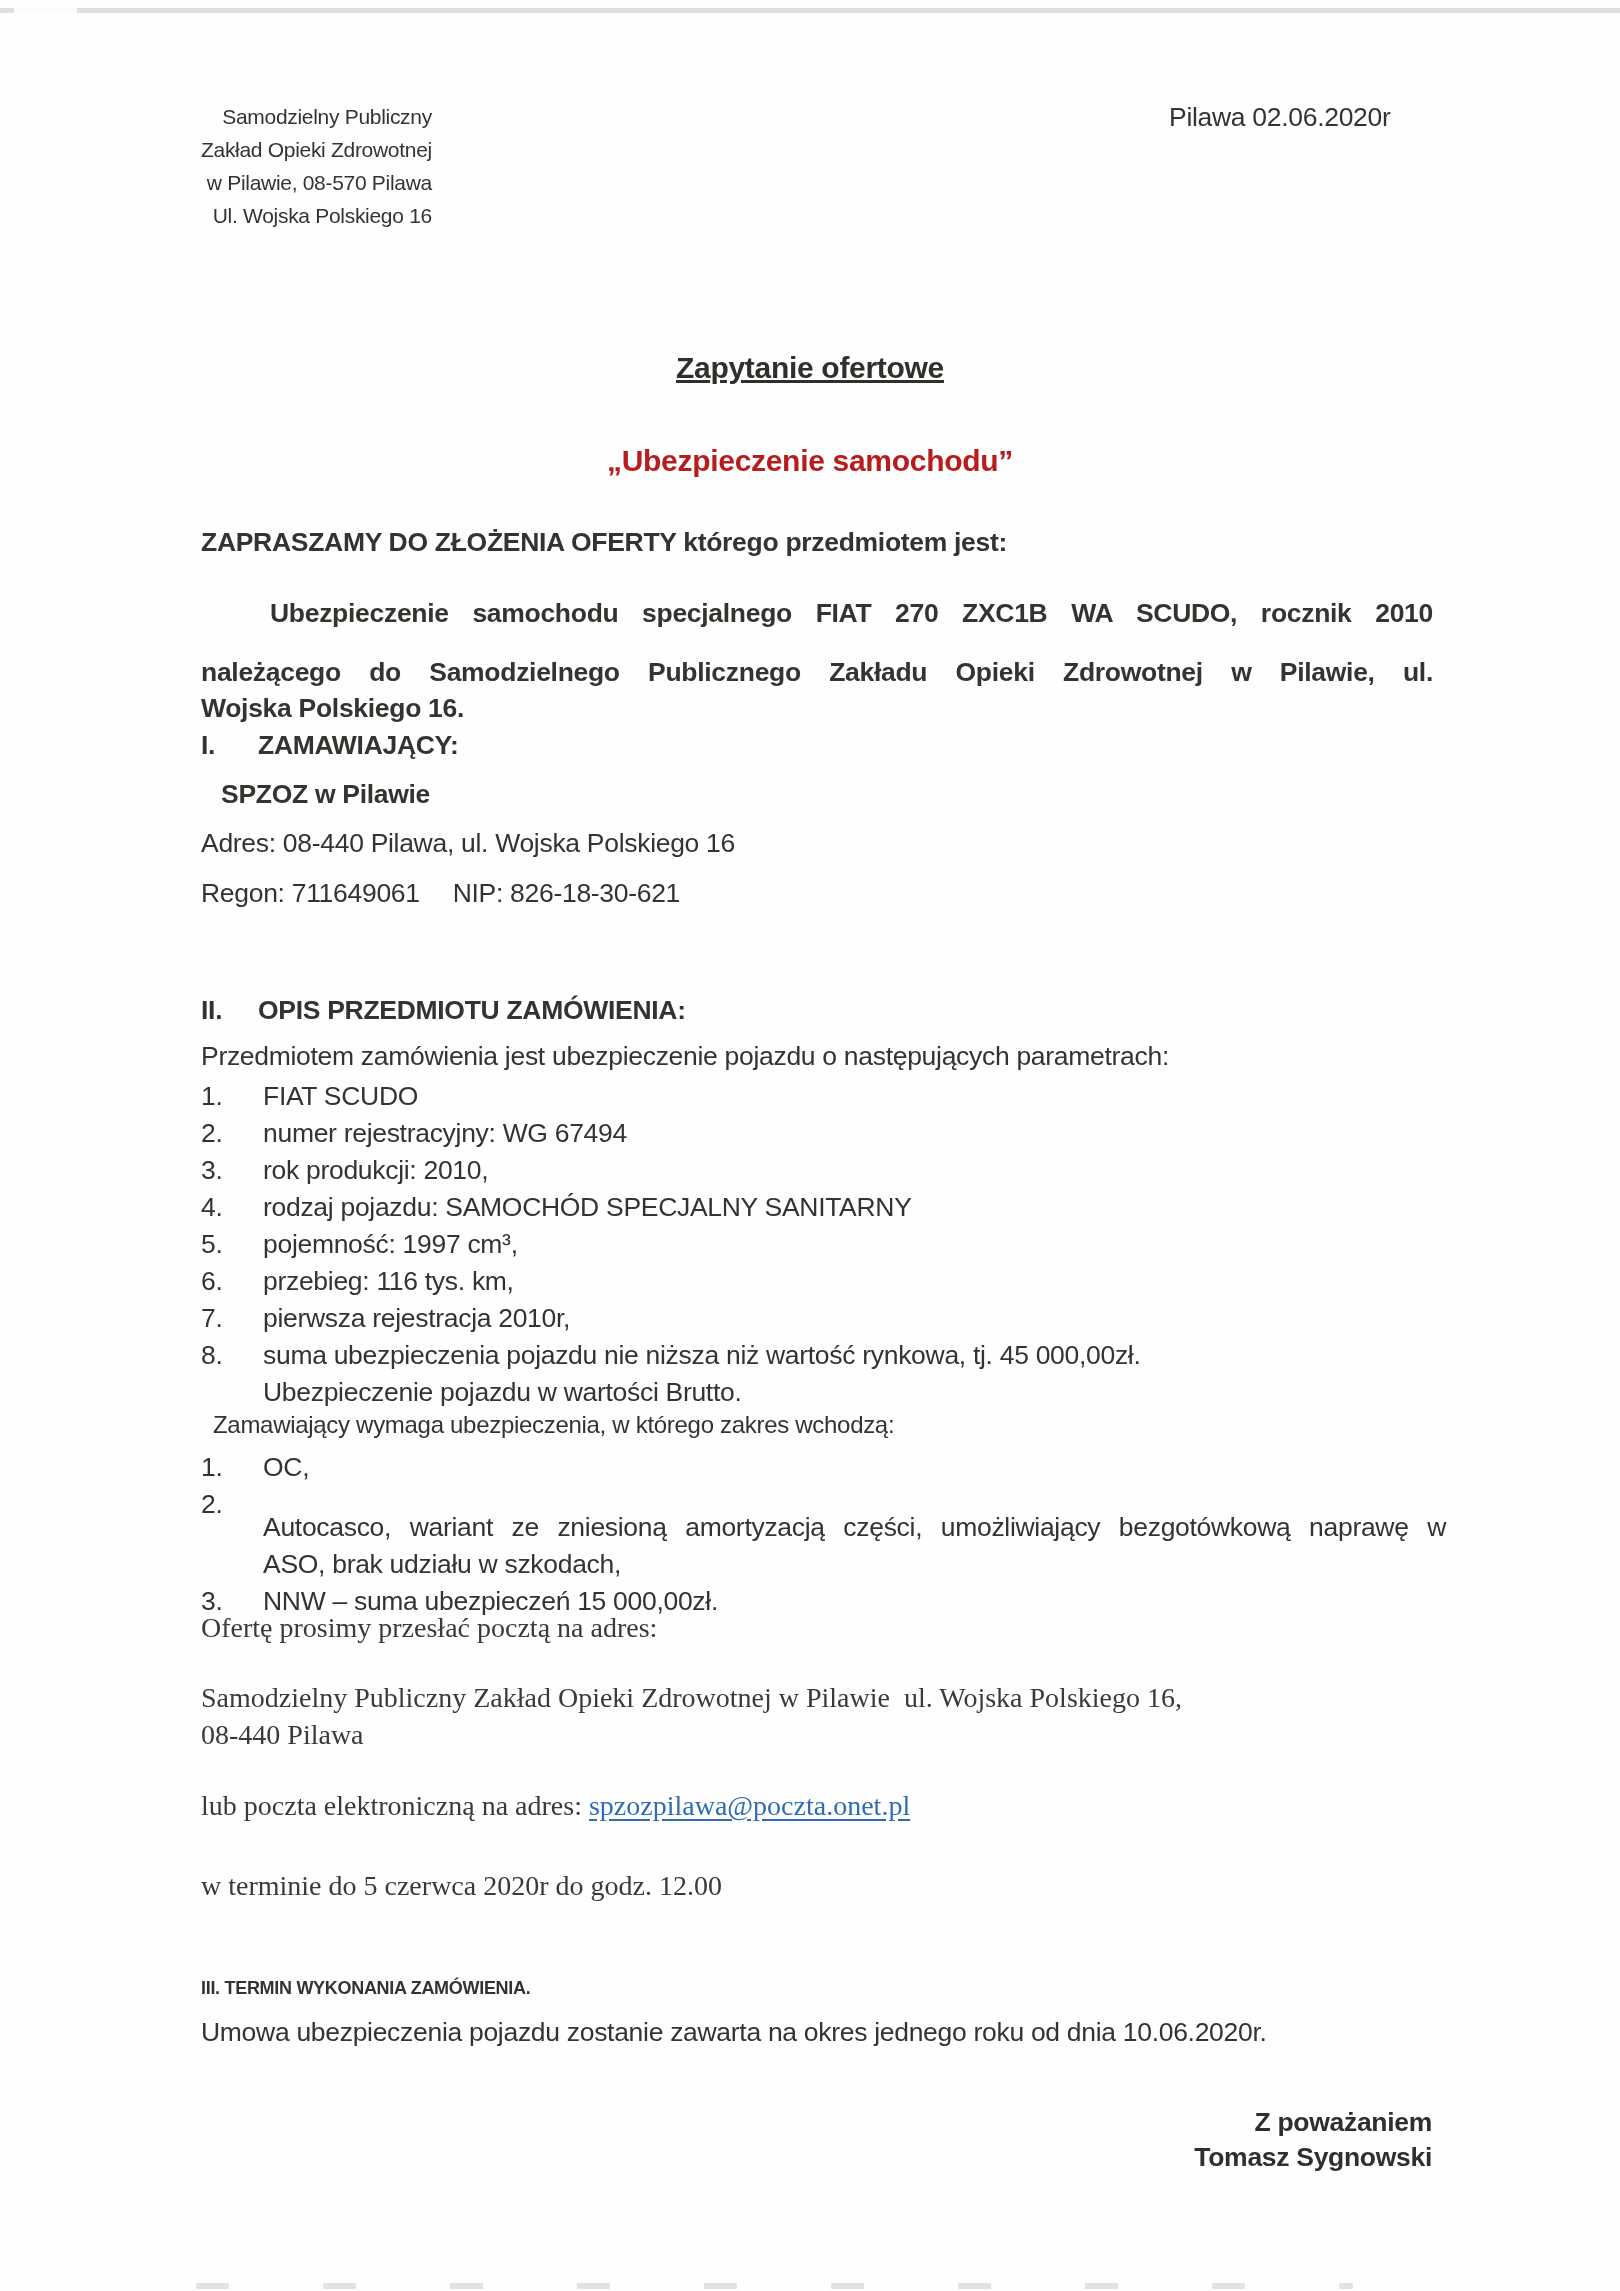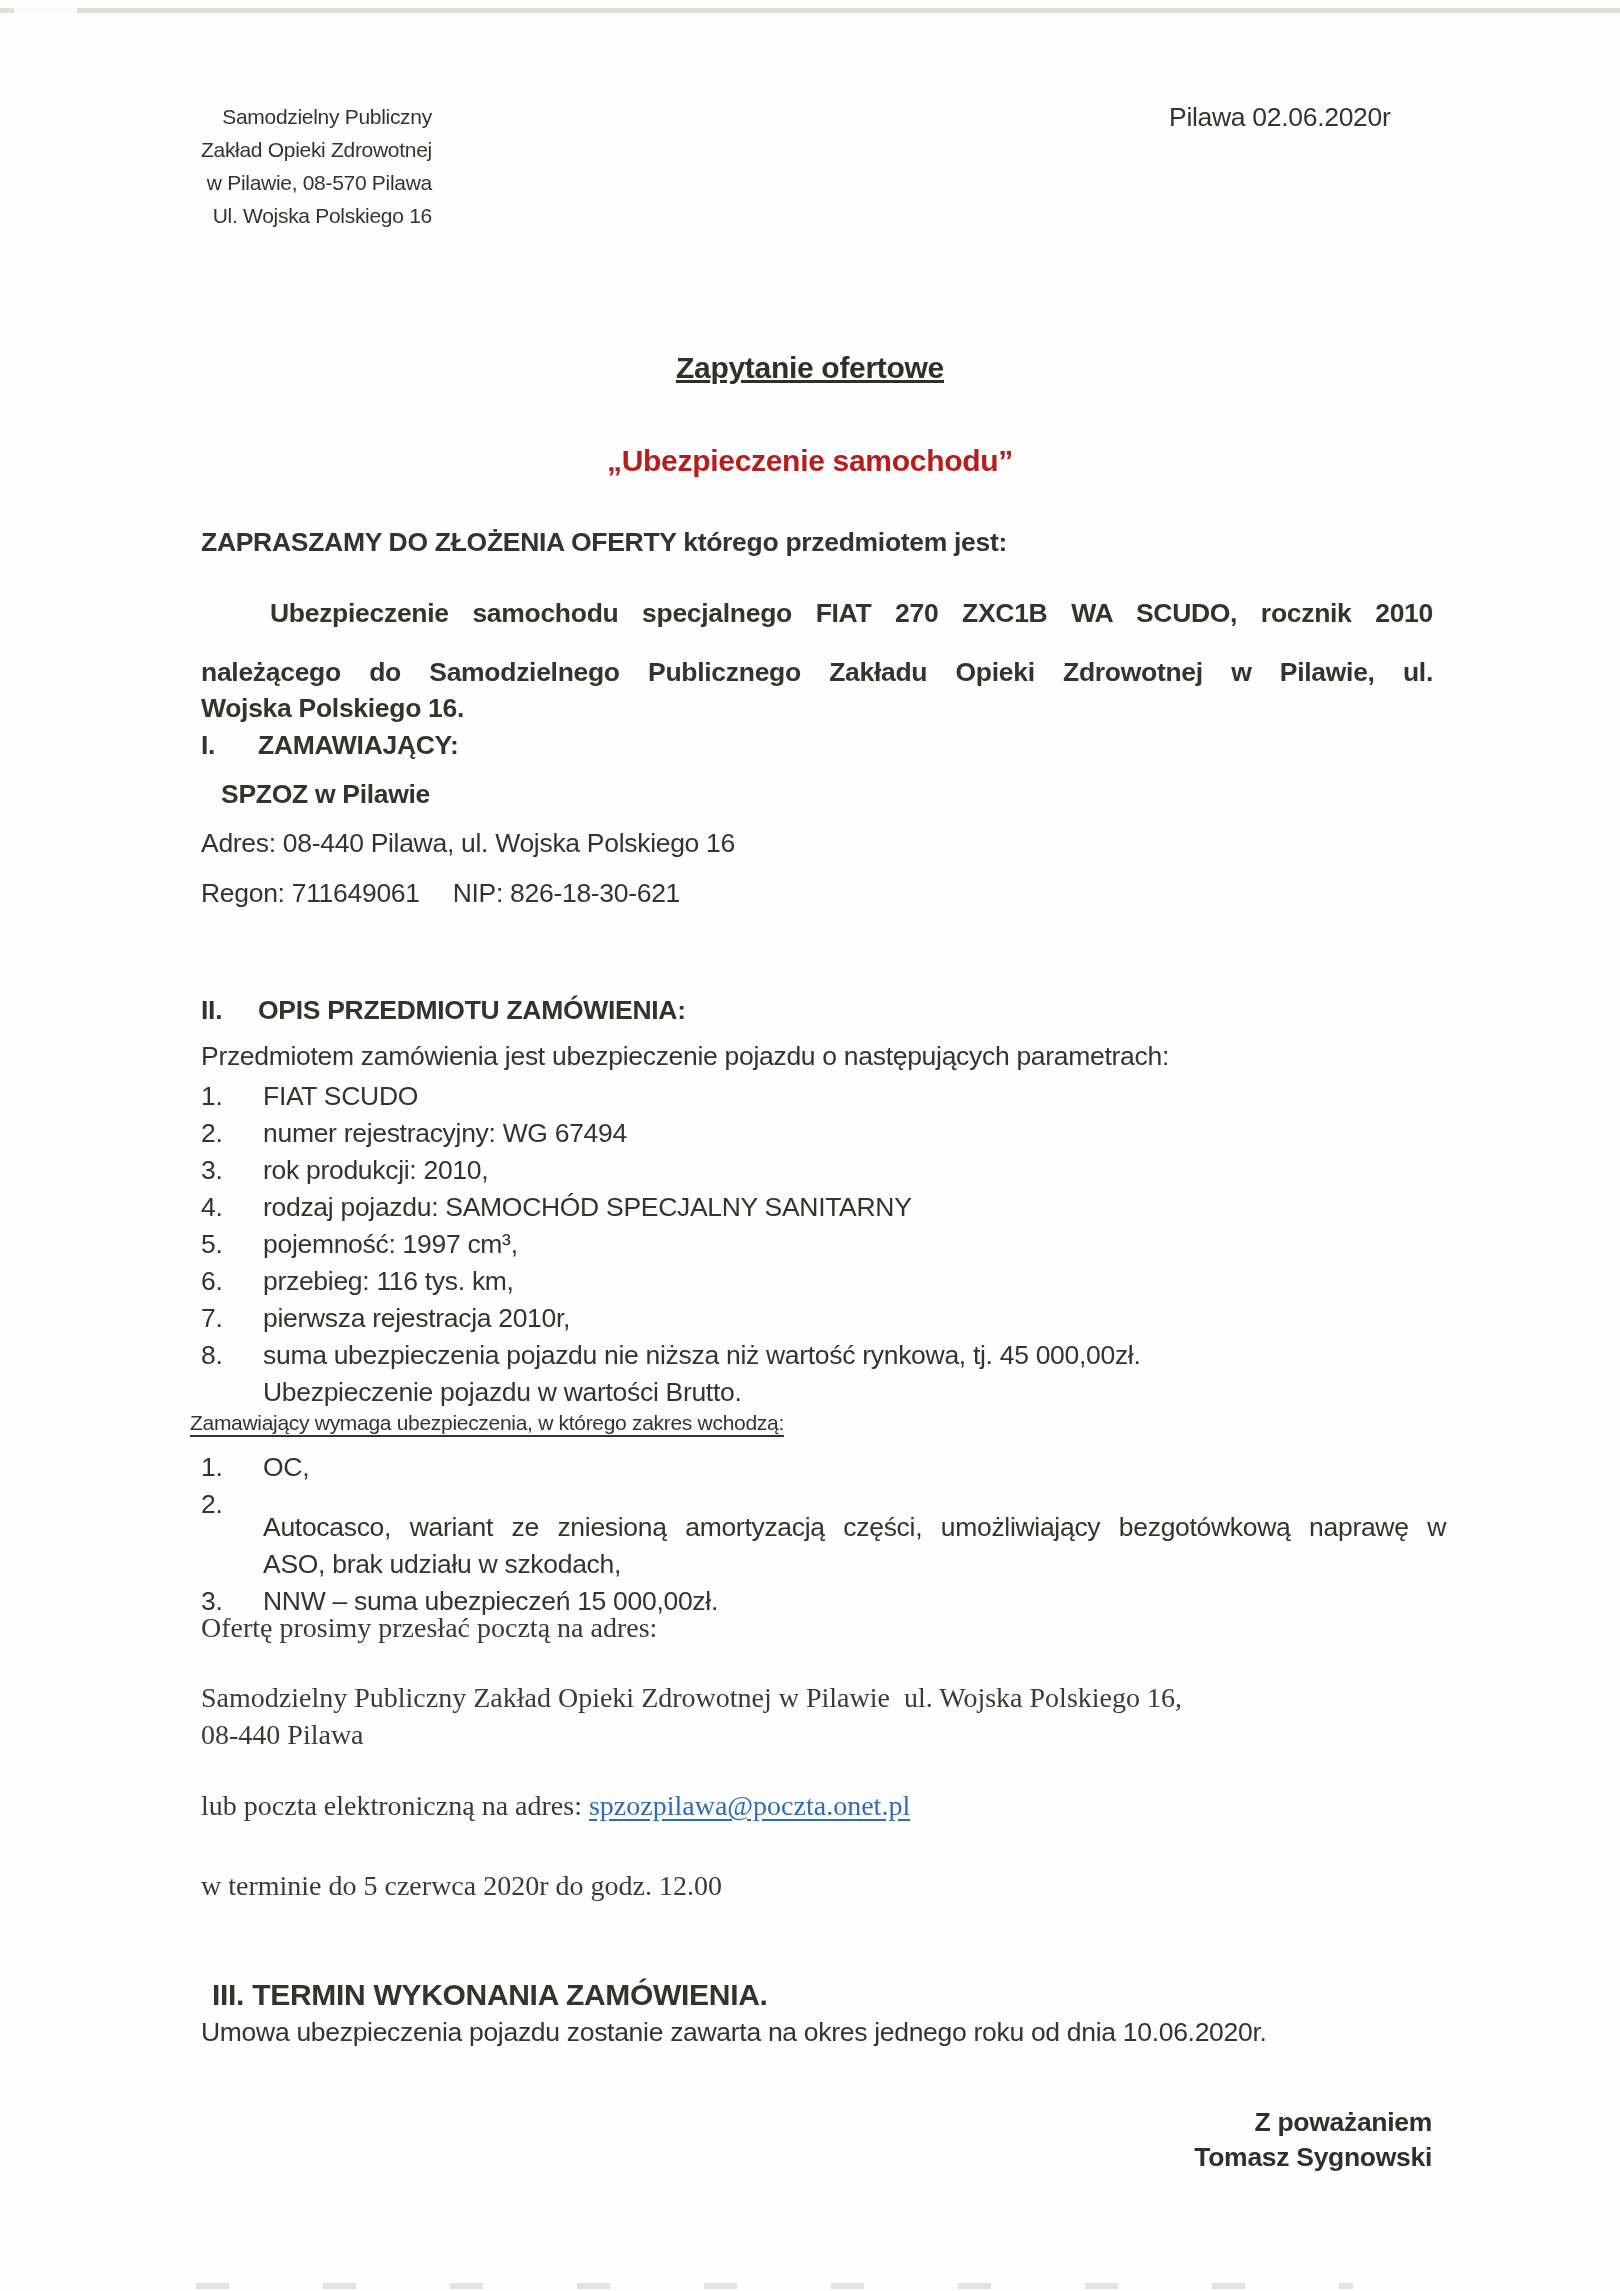--- a/index.html
+++ b/index.html
@@ -40,31 +40,31 @@
   .headnum{display:inline-block;width:57px;}
   
   .s2-head{top:995px;left:201px;font-size:26.5px;}
   .s2-intro{top:1041px;left:201px;font-size:26.5px;}
   .list{left:201px;width:1245px;font-size:26.5px;line-height:37px;}
   .v-list{top:1078px;}
   .li{display:flex;}
   .num{flex:0 0 62px;}
   .txt{flex:1 1 auto;}
   
-  .cov-head{top:1411px;left:190px;font-size:21px;text-decoration:underline;text-underline-offset:4.9px;}
+  .cov-head{top:1411px;left:213px;font-size:24px;text-underline-offset:4.9px;}
   .c-list{top:1449px;}
   
   .mail-intro{top:1612px;left:201px;font-size:28px;}
   .addr1{top:1682px;left:201px;font-size:28px;white-space:pre-wrap;}
   .addr2{top:1719px;left:201px;font-size:28px;}
   .email-line{top:1790px;left:201px;font-size:28px;}
   .email-link{color:#2f6cb5;text-decoration:underline;text-underline-offset:3.9px;cursor:pointer;}
   .deadline{top:1870px;left:201px;font-size:28px;}
   
-  .s3-head{top:1978px;left:212px;font-size:30px;}
+  .s3-head{top:1978px;left:201px;font-size:18px;}
   .s3-body{top:2017px;left:201px;width:1245px;font-size:26.5px;font-weight:400;}
   
   .sig{top:2105px;right:188px;text-align:right;font-size:26.5px;line-height:35px;font-weight:700;color:#2f2f2b;}
 </style>
 </head>
 <body>
 
 <div class="abs top-line"></div>
 <div class="abs top-line-gap"></div>
 <div class="abs bottom-specks"></div>

